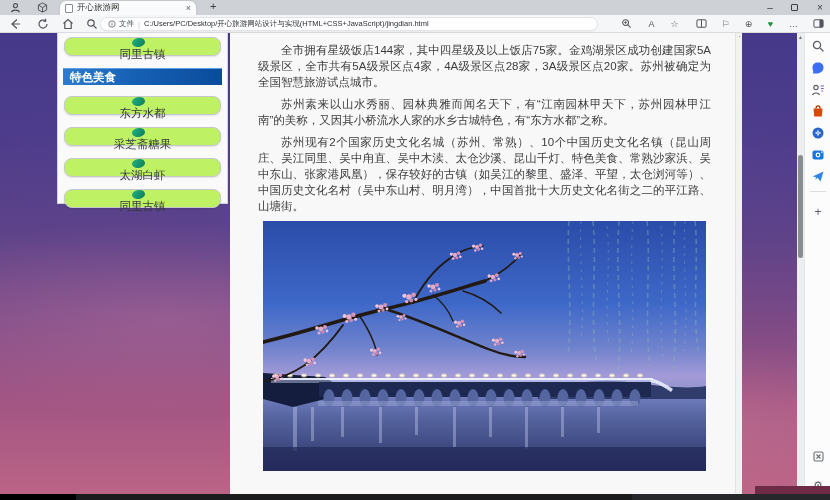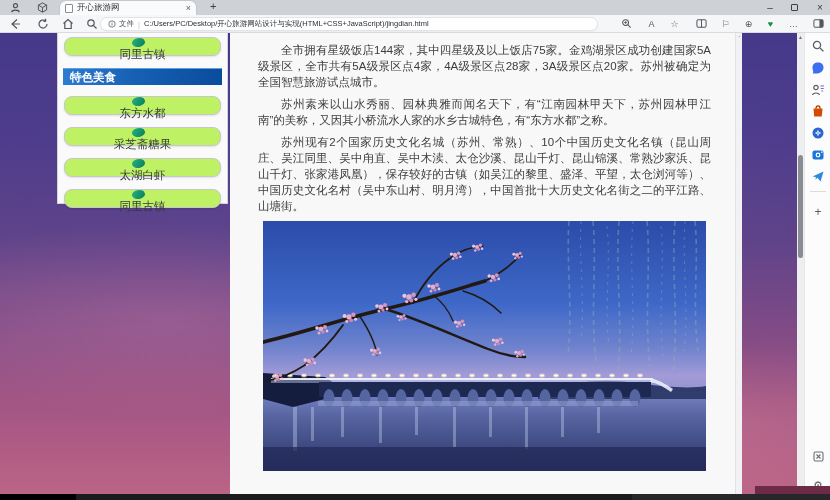--- a/index.html
+++ b/index.html
@@ -201,21 +201,21 @@
         <div class="side-box">
           <span class="leaf"></span>
           <span class="side-label">同里古镇</span>
         </div>
       </aside>
 
       <main class="site-content">
         <div class="content-inner">
           <p>全市拥有星级饭店144家，其中四星级及以上饭店75家。金鸡湖景区成功创建国家5A级景区，全市共有5A级景区点4家，4A级景区点28家，3A级景区点20家。苏州被确定为全国智慧旅游试点城市。</p>
           <p>苏州素来以山水秀丽、园林典雅而闻名天下，有“江南园林甲天下，苏州园林甲江南”的美称，又因其小桥流水人家的水乡古城特色，有“东方水都”之称。</p>
-          <p>苏州现有2个国家历史文化名城（苏州、常熟）、10个中国历史文化名镇（昆山周庄、吴江同里、吴中甪直、吴中木渎、太仓沙溪、昆山千灯、昆山锦溪、常熟沙家浜、昆山千灯、张家港凤凰），保存较好的古镇（如吴江的黎里、盛泽、平望，太仓浏河等）、中国历史文化名村（吴中东山村、明月湾），中国首批十大历史文化名街之二的平江路、山塘街。</p>
+          <p>苏州现有2个国家历史文化名城（苏州、常熟）、10个中国历史文化名镇（昆山周庄、吴江同里、吴中甪直、吴中木渎、太仓沙溪、昆山千灯、特色美食、常熟沙家浜、吴中东山、张家港凤凰），保存较好的古镇（如吴江的黎里、盛泽、平望，太仓浏河等）、中国历史文化名村（吴中东山村、明月湾），中国首批十大历史文化名街之二的平江路、山塘街。</p>
           <div class="photo-wrap">
             <svg viewBox="0 0 443 250" width="443" height="250">
               <defs>
                 <linearGradient id="sky" x1="0" y1="0" x2="0" y2="1">
                   <stop offset="0" stop-color="#2b4ca9"></stop>
                   <stop offset="0.48" stop-color="#3e68c8"></stop>
                   <stop offset="0.74" stop-color="#7083cd"></stop>
                   <stop offset="0.9" stop-color="#a39bd8"></stop>
                   <stop offset="1" stop-color="#9193ce"></stop>
                 </linearGradient>

